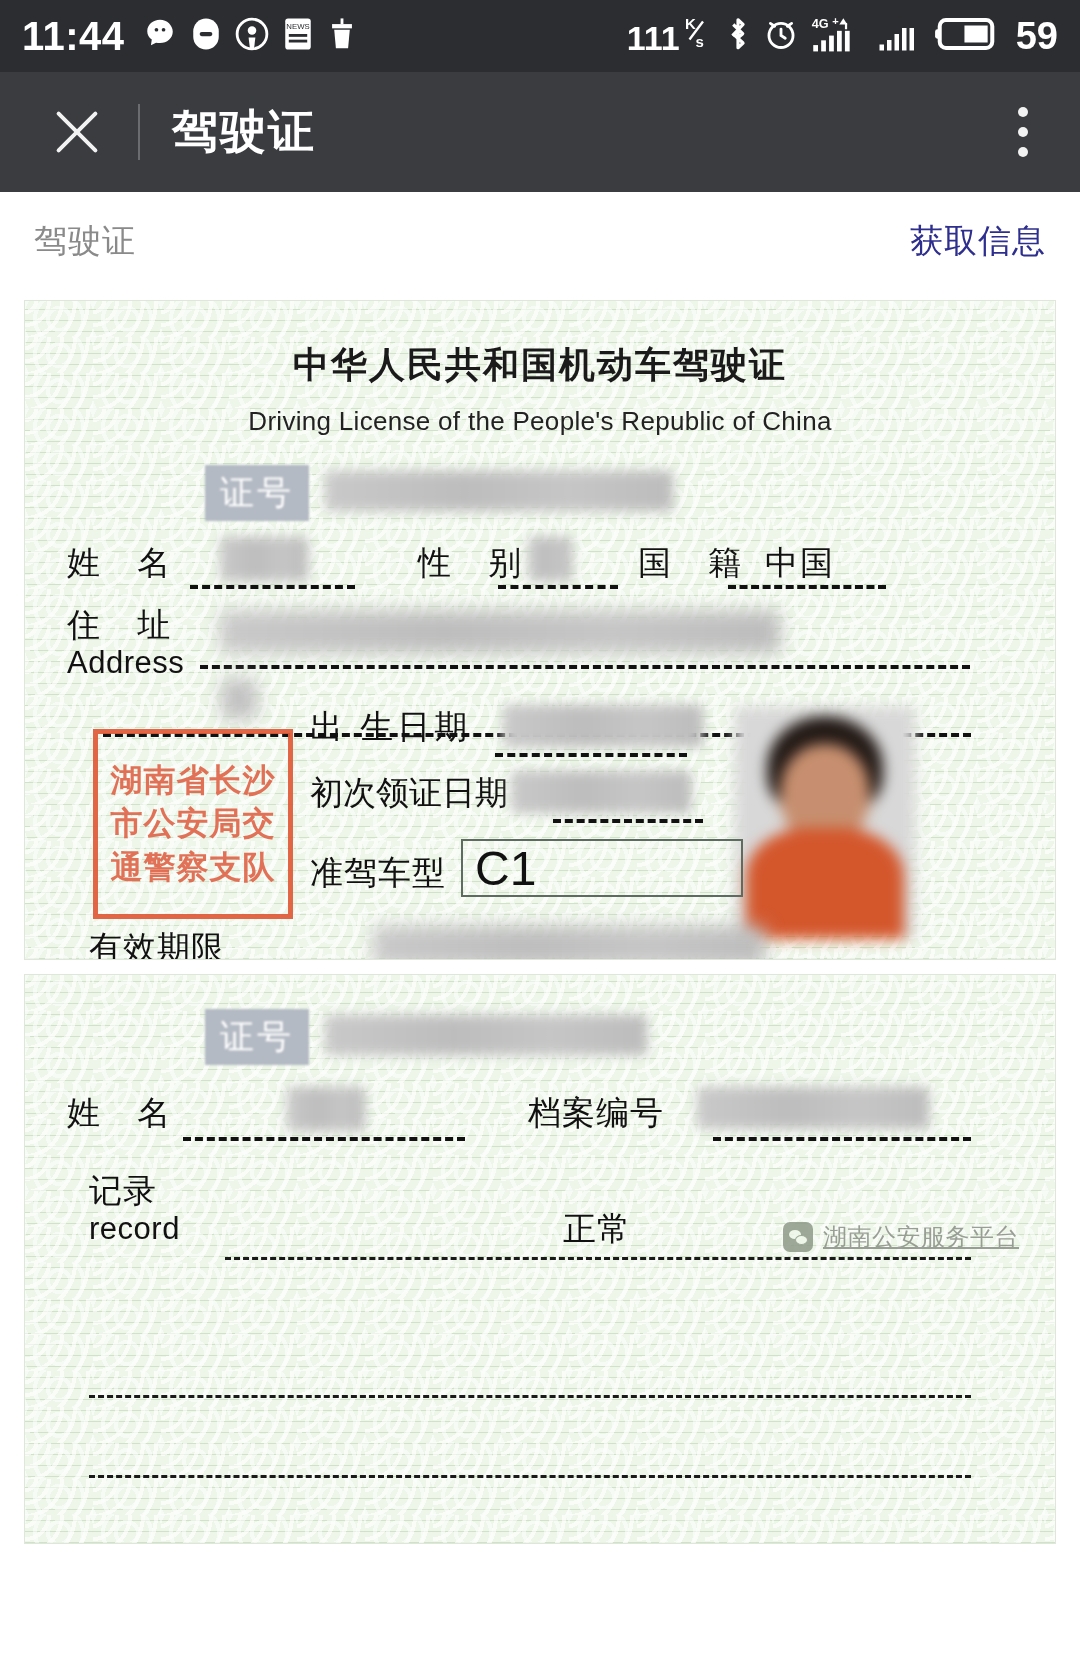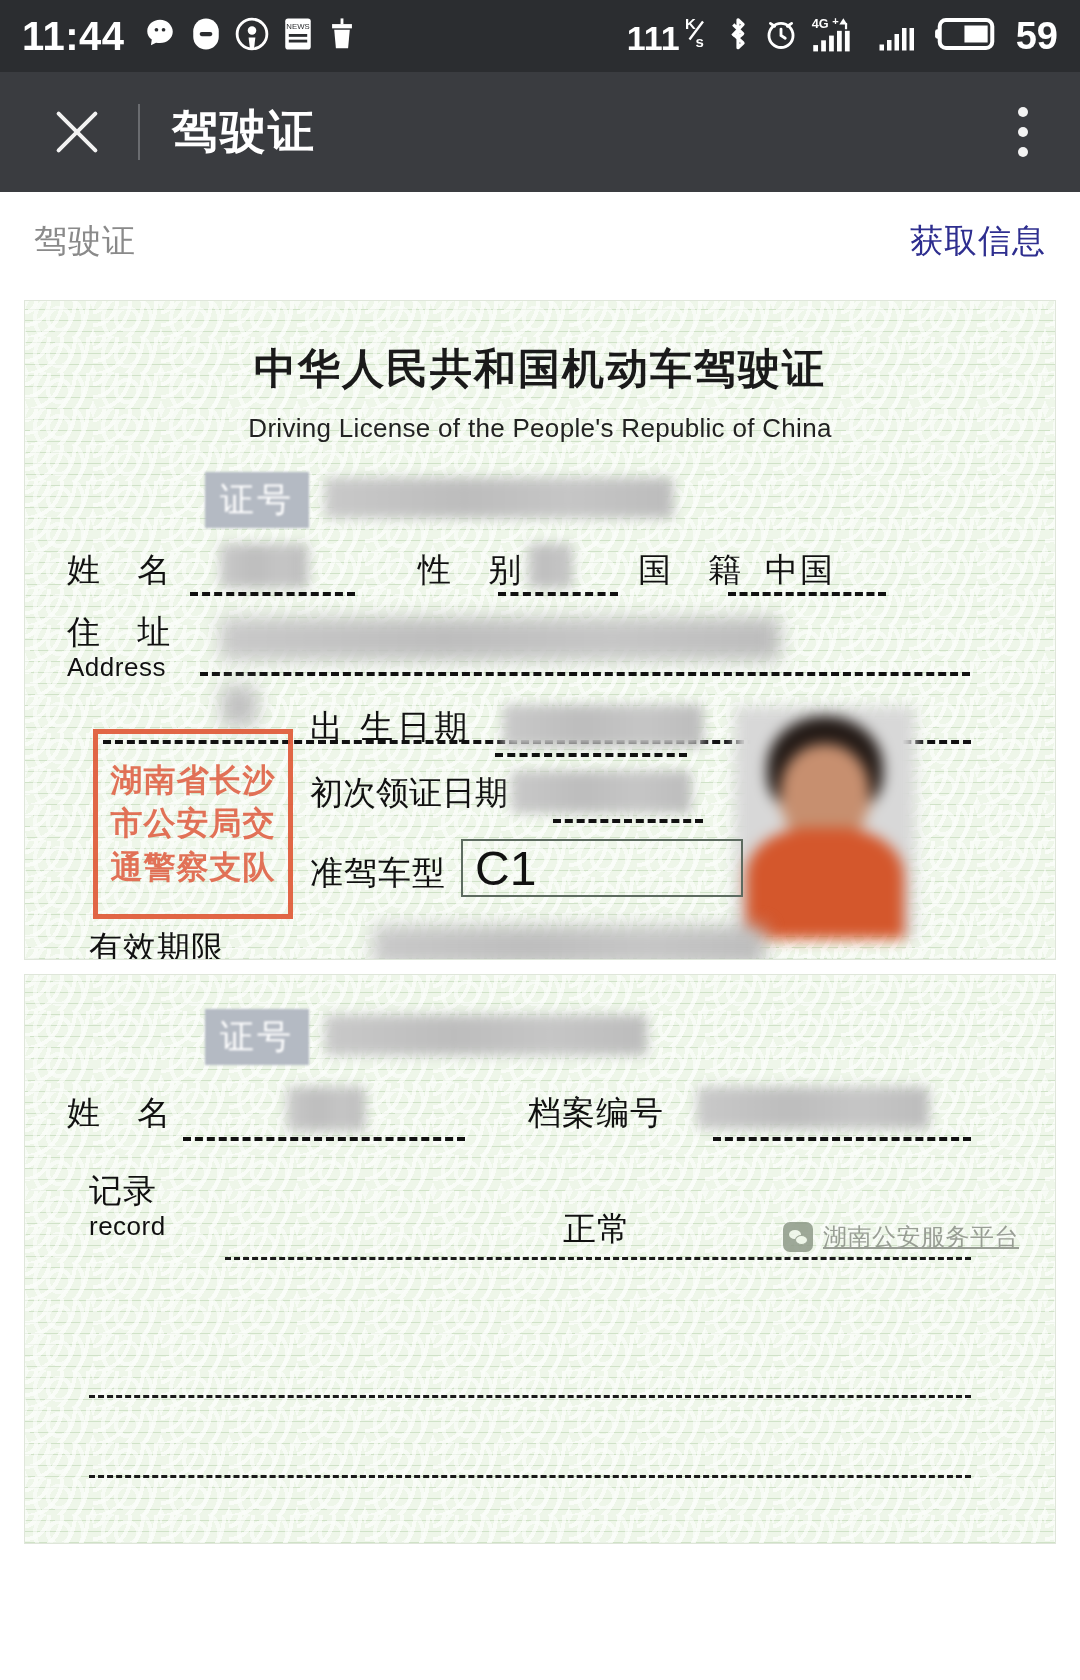--- a/index.html
+++ b/index.html
@@ -81,32 +81,32 @@
       repeating-radial-gradient(circle at 34px 18px, rgba(255,255,255,0.0) 0 9px, rgba(255,255,255,0.7) 9px 13px);
     background-size:68px 36px,68px 36px;
     opacity:.75;
   }
   .card-inner{position:relative;z-index:2;}
 
   .card-main{height:660px;margin-top:10px;}
   .card-sub{height:570px;margin-top:14px;}
 
   .lic-title{
-    text-align:center;font-size:42px;font-weight:700;color:#1a1a1a;
+    text-align:center;font-size:36px;font-weight:700;color:#1a1a1a;
     letter-spacing:2px;padding-top:40px;
   }
   .lic-title-en{
     text-align:center;font-size:26px;color:#222;letter-spacing:0.3px;margin-top:16px;
   }
 
   
   .row{position:relative;}
   .lbl{font-size:33px;color:#111;letter-spacing:1px;white-space:nowrap;}
   .lbl-sp{letter-spacing:14px;}
-  .lbl-en{font-size:26px;color:#111;letter-spacing:0.5px;}
+  .lbl-en{font-size:31px;color:#111;letter-spacing:0.5px;}
 
   
   .blur{
     background:linear-gradient(90deg,#c9c9c9,#bdbdbd 40%,#c6c6c6 70%,#bcbcbc);
     filter:blur(6px);
     border-radius:3px;
     display:block;
   }
   .blur-soft{filter:blur(9px);}
 

